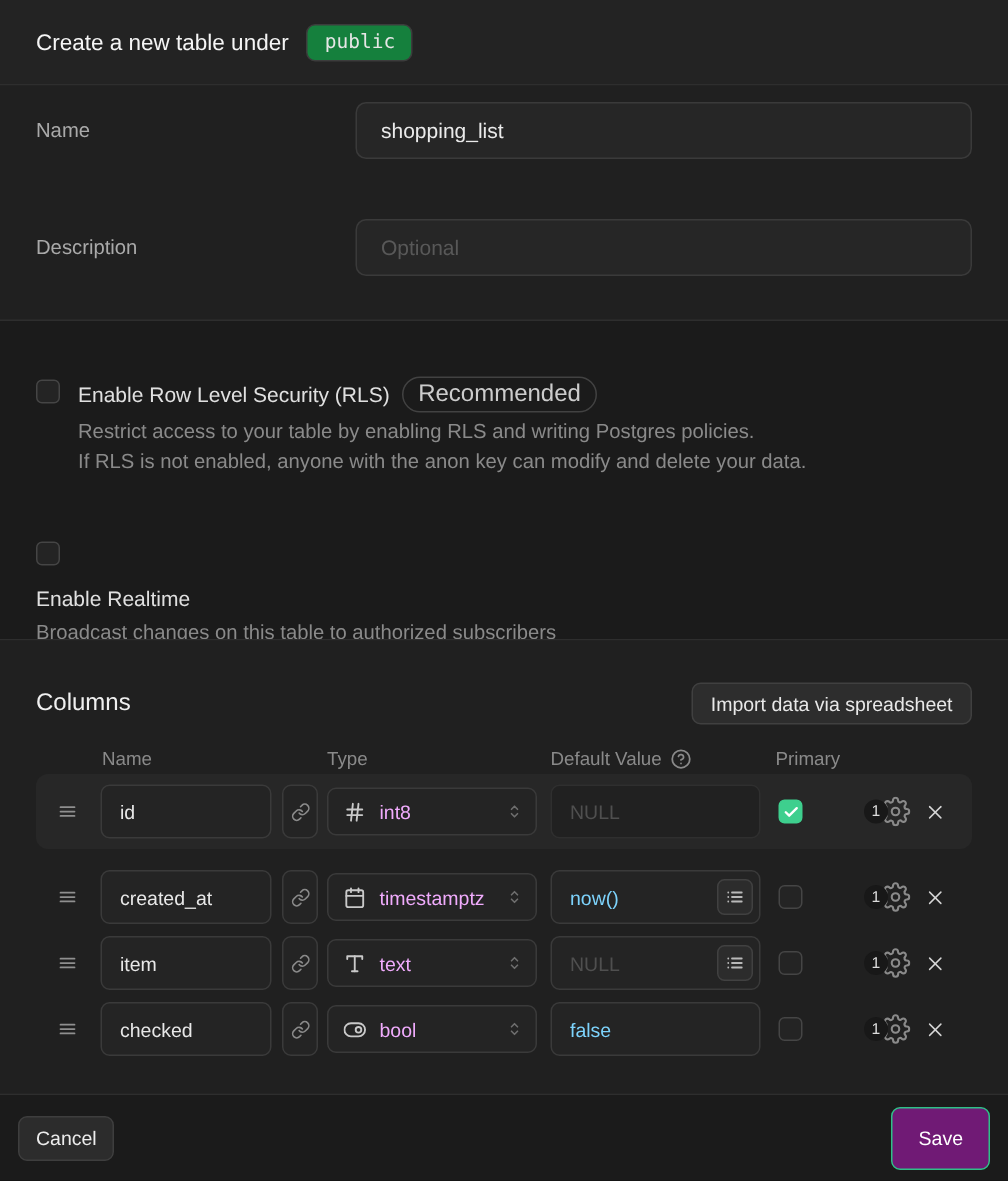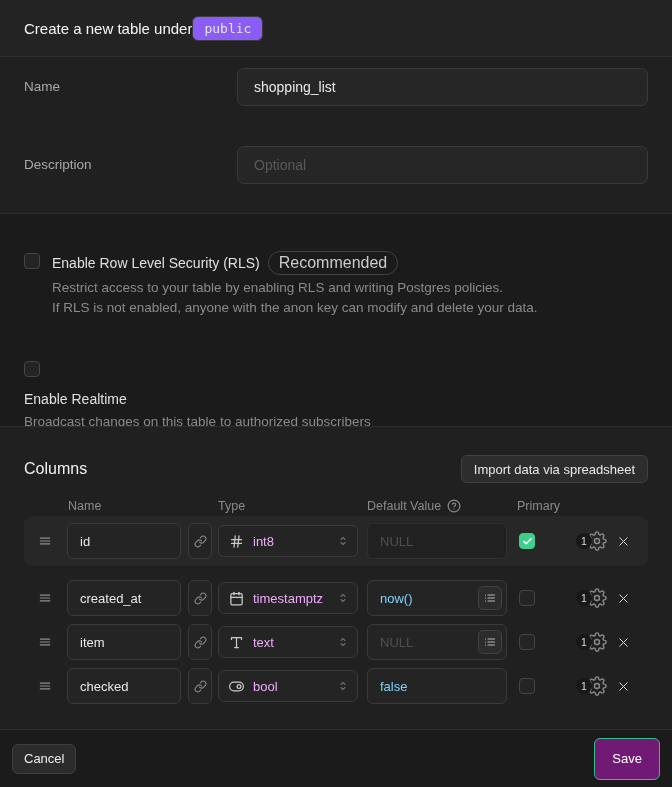--- a/index.html
+++ b/index.html
@@ -2,24 +2,24 @@
 <html><head>
 <meta charset="utf-8">
 <style>
   * { margin:0; padding:0; box-sizing:border-box; }
   html,body { background:#141414; }
   body { width:672px; height:787px; font-family:"Liberation Sans", sans-serif; color:#ededed; }
   .dialog { width:672px; height:787px; display:flex; flex-direction:column; overflow:hidden; background:#1b1b1b; }
 
   
   .hdr { height:57px; flex:none; background:#232323; border-bottom:1px solid #2e2e2e;
-         display:flex; align-items:center; padding:16px 24px; gap:0; }
+         display:flex; align-items:center; padding:16px 24px; gap:12px; }
   .hdr-title { font-size:15px; color:#f5f5f5; }
   .schema-badge { font-family:"DejaVu Sans Mono", monospace; font-size:13px; color:#e6e6e6;
-         background:#8b5cf6; border:1px solid #3c3c3c; border-radius:6px; padding:4px 11px; }
+         background:#15803d; border:1px solid #3c3c3c; border-radius:6px; padding:4px 11px; }
 
   
   .form-sec { height:157px; flex:none; background:#202020; border-bottom:1px solid #2e2e2e;
          padding:11px 24px 0; overflow:hidden; }
   .field-row { display:flex; }
   .field-row + .field-row { margin-top:40px; }
   .field-label { width:213px; flex:none; padding-top:11px; font-size:13.5px; color:#a9a9a9; }
   .text-input { width:411px; height:38px; background:#262626; border:1px solid #3a3a3a;
          border-radius:7px; padding:0 16px; font-size:14px; color:#eaeaea;
          font-family:inherit; outline:none; }

